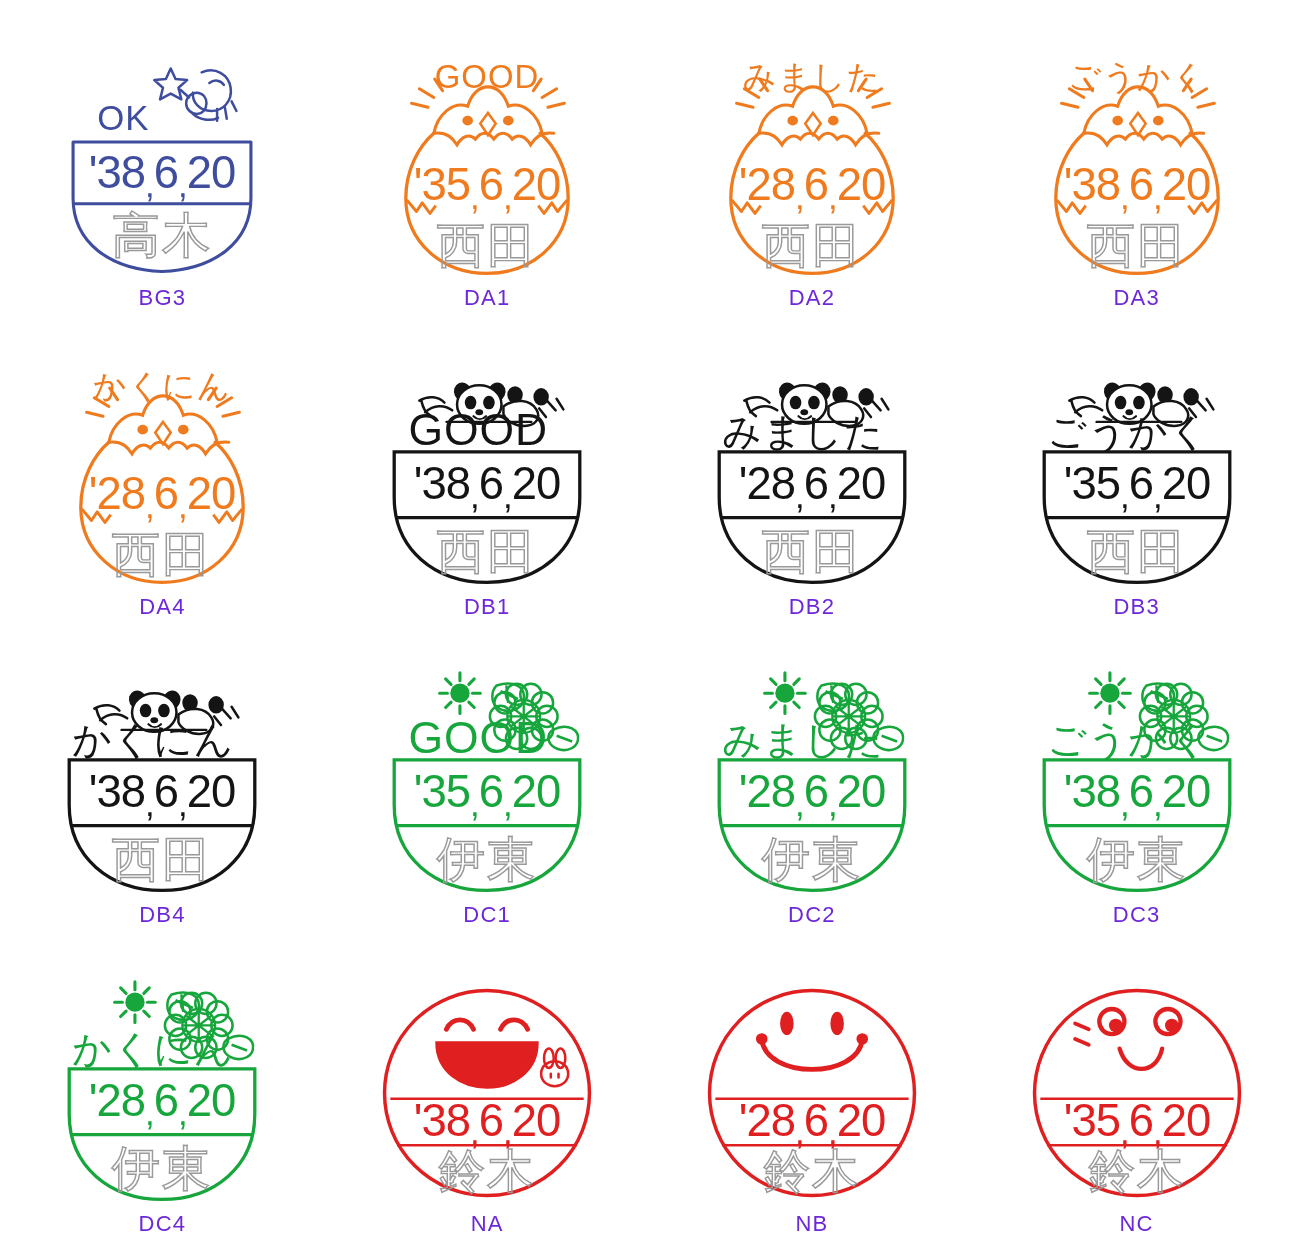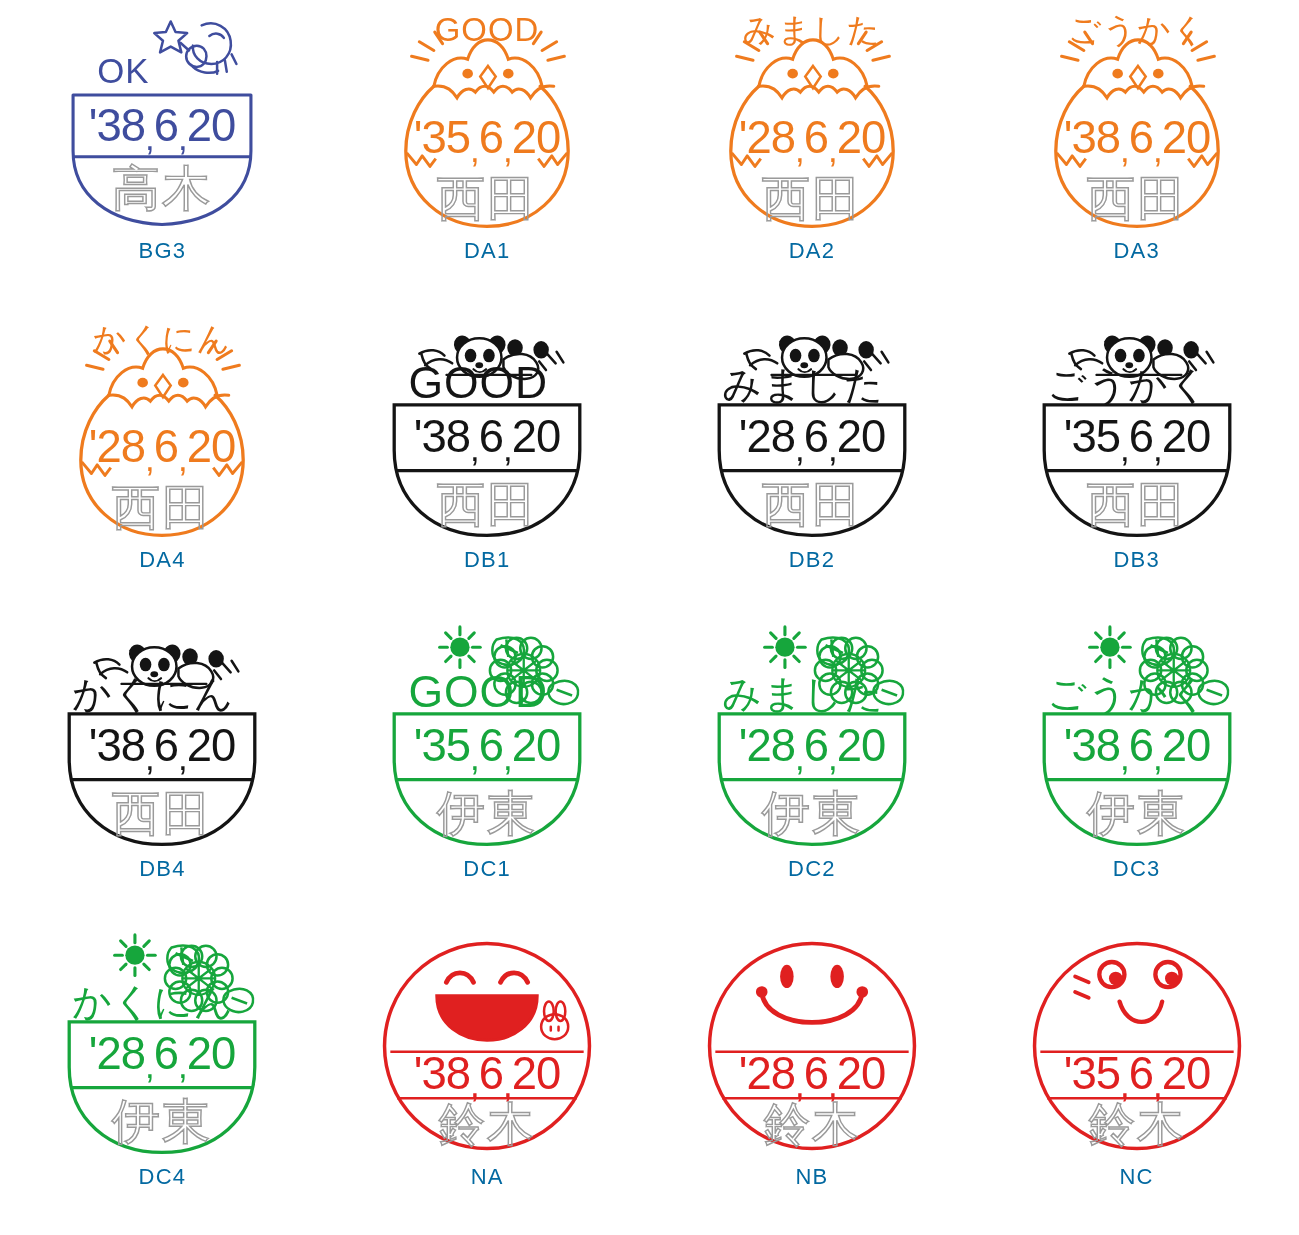--- a/index.html
+++ b/index.html
@@ -13,35 +13,35 @@
 
   .grid{
     position:absolute;left:0;top:0;width:1299px;height:1235px;
     display:grid;
     grid-template-columns:repeat(4,1fr);
     grid-template-rows:repeat(4,1fr);
   }
   .cell{
     position:relative;
     display:flex;flex-direction:column;
-    align-items:center;justify-content:flex-start;
+    align-items:center;justify-content:flex-end;
     padding-top:6px;
     box-sizing:border-box;
   }
   .stampbox{
     position:relative;
     width:230px;height:232px;
     display:block;
   }
   .stampbox svg{display:block;width:100%;height:100%;overflow:visible;}
   .code{
     margin-top:2px;
     font-size:22px;
     letter-spacing:1.2px;
-    color:#0369a1;
+    color:#6d28d9;
     font-family:"Liberation Sans","DejaVu Sans",sans-serif;
     text-align:center;
     line-height:1;
   }
 </style>
 </head>
 <body>
 
 <div class="sheet">
   <div class="grid" id="grid">

